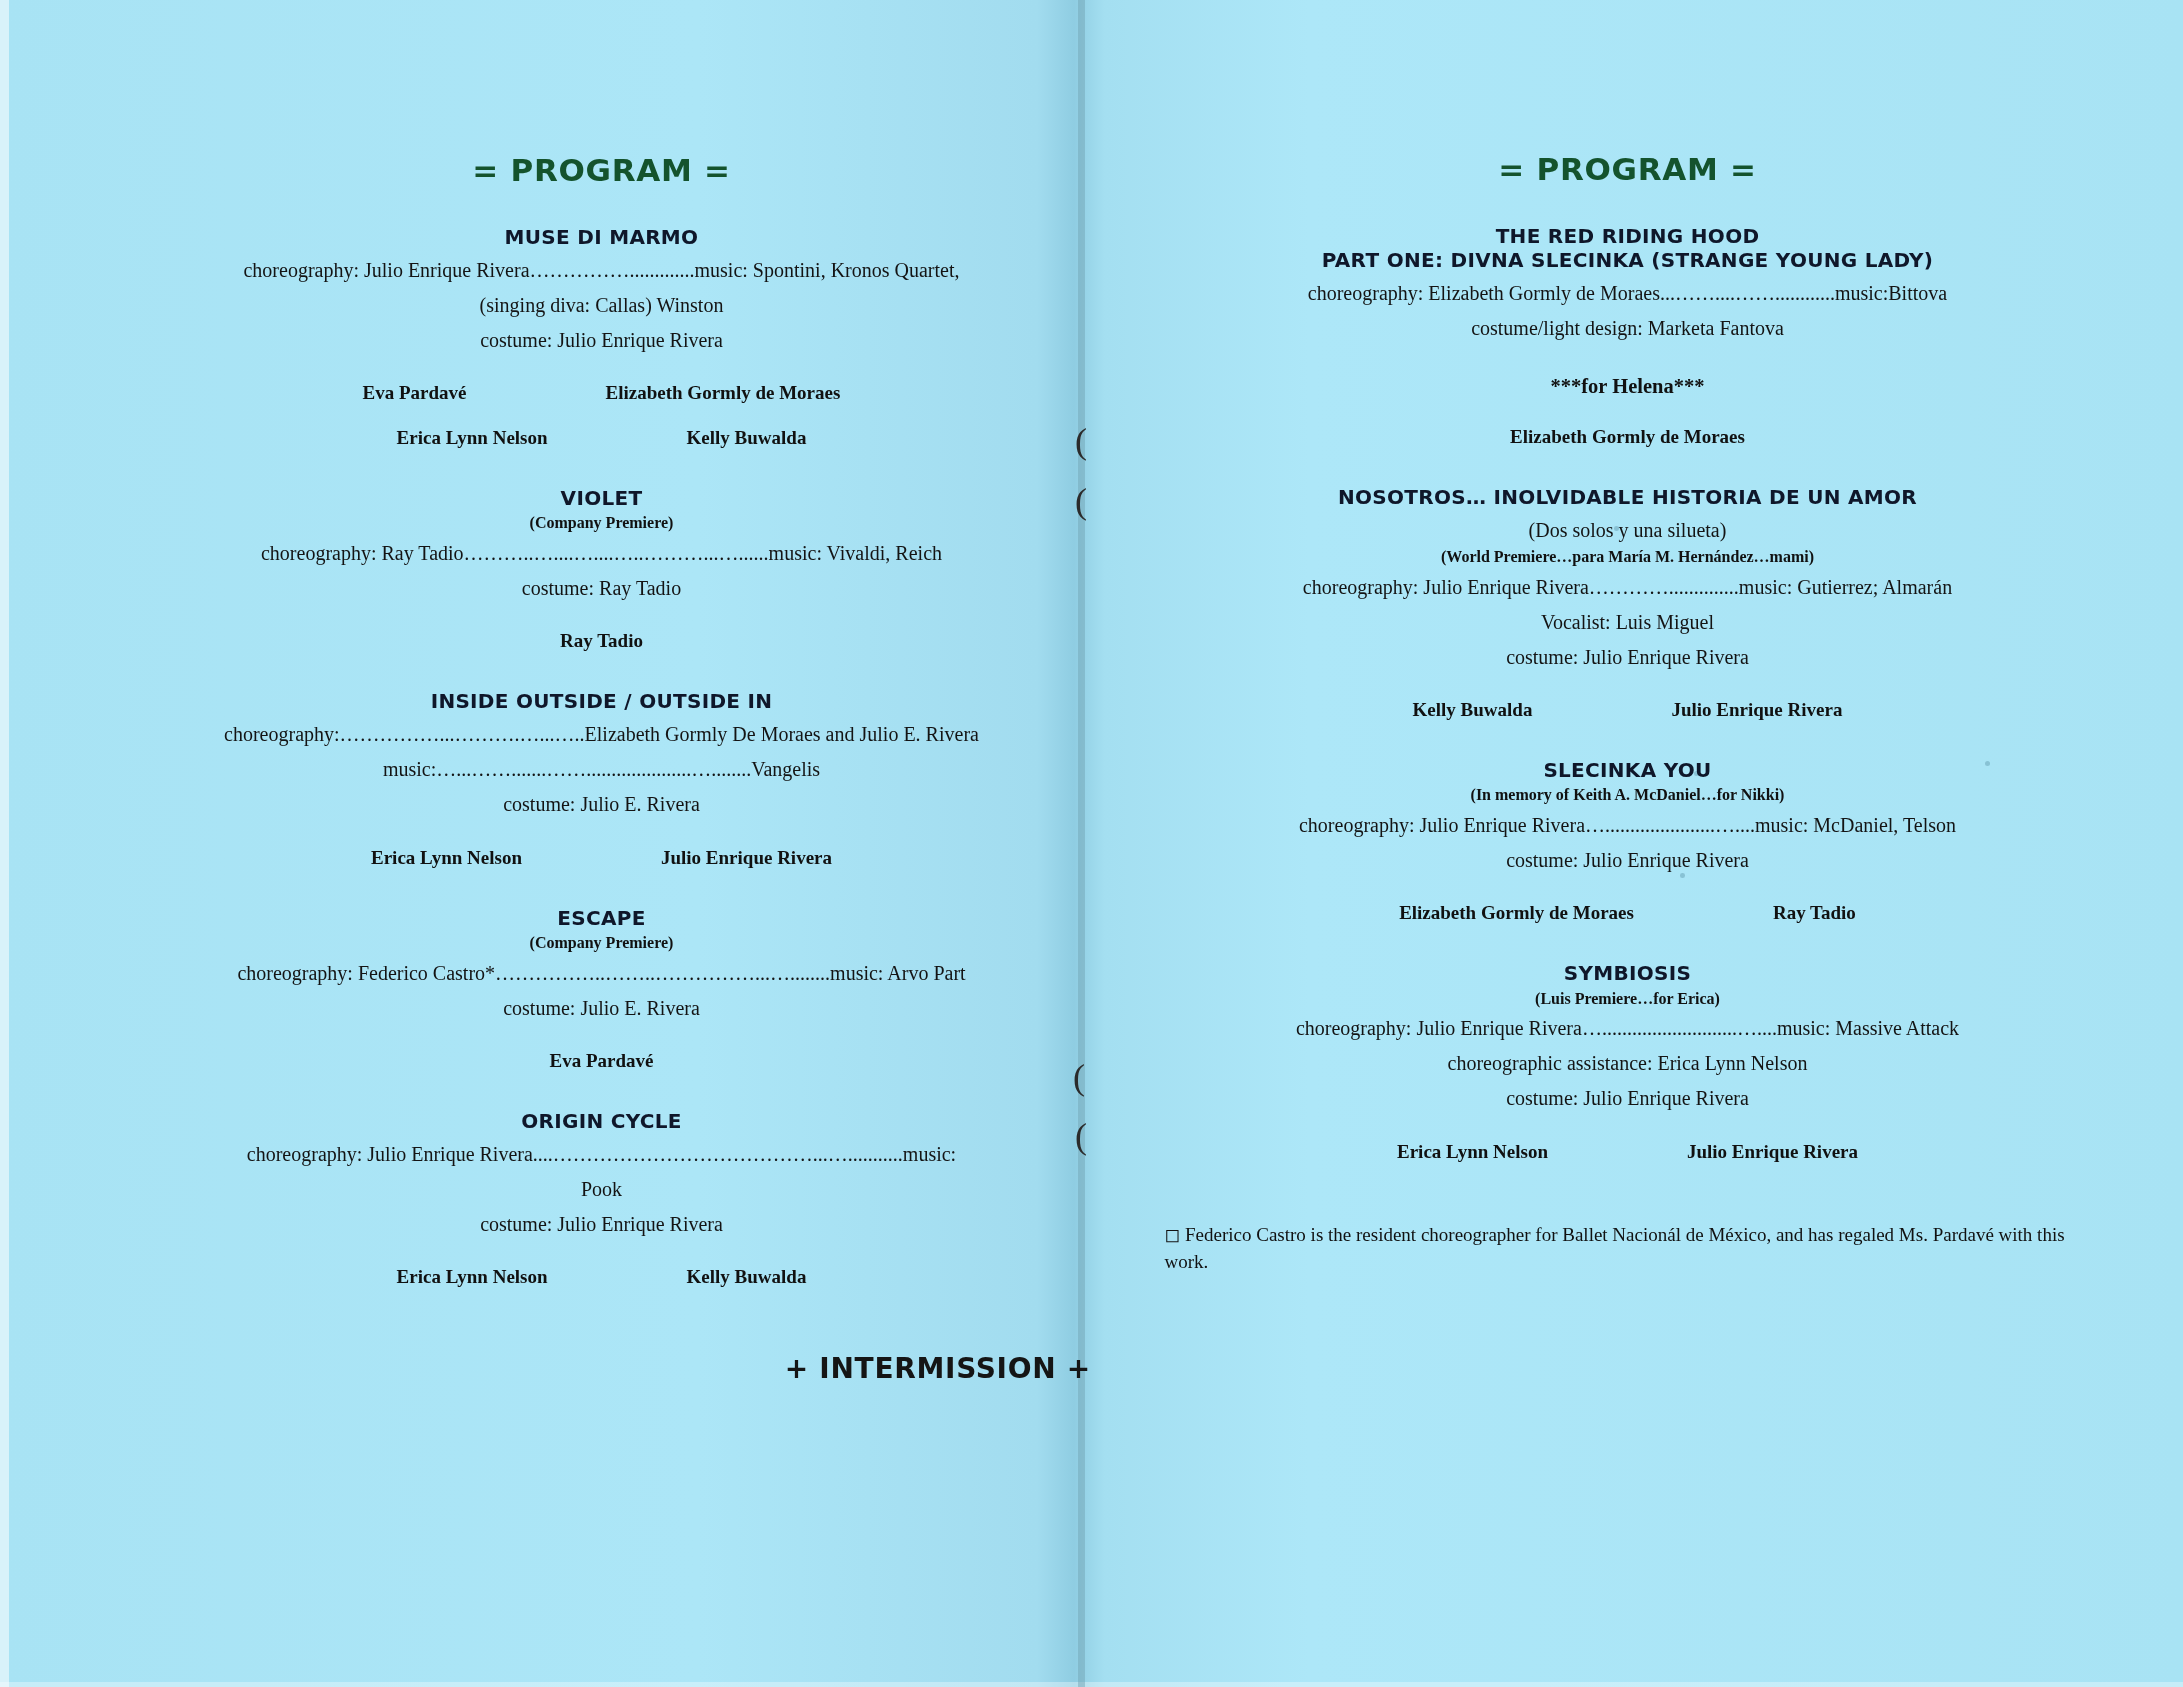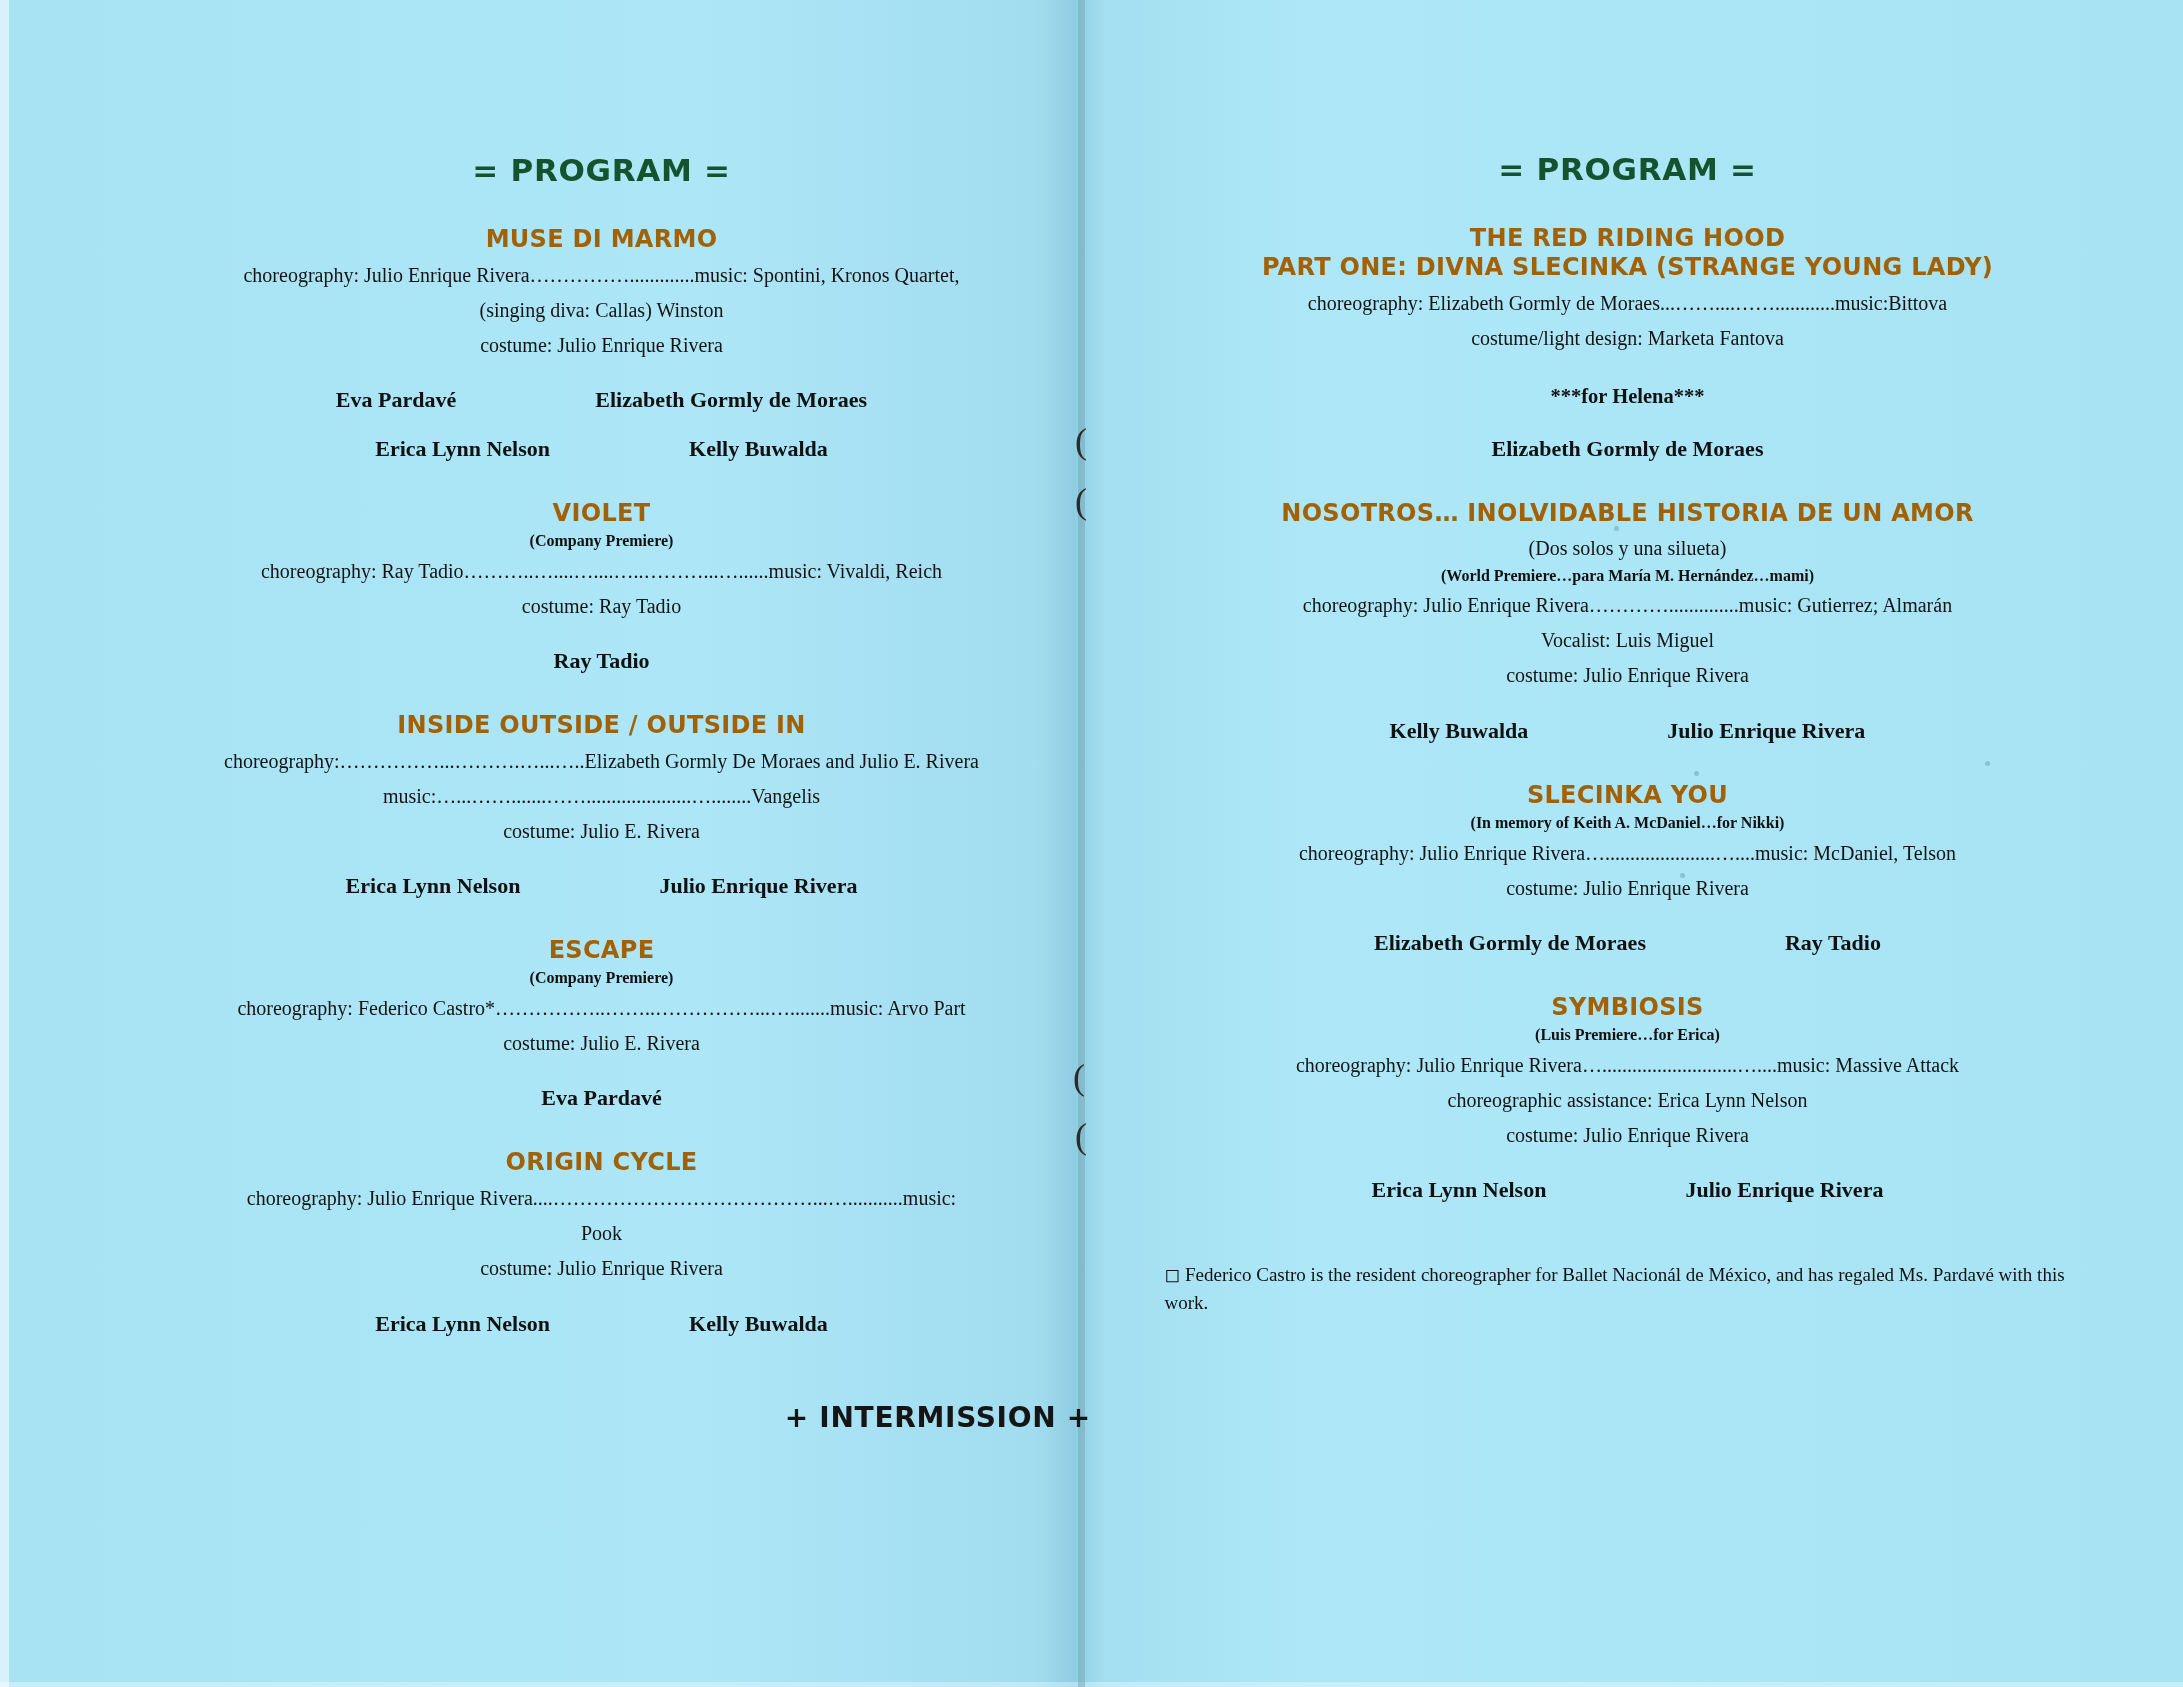--- a/index.html
+++ b/index.html
@@ -87,44 +87,44 @@
   .left .prog-title { margin-top: 152px; }
   .right .prog-title { margin-top: 151px; }
 
   .piece {
     margin-top: 37px;
     text-align: center;
   }
   .piece-title {
     font-family: "DejaVu Sans", sans-serif;
     font-weight: bold;
-    font-size: 24px;
+    font-size: 20px;
     letter-spacing: 0.3px;
-    color: #a16207;
+    color: #0f172a;
     line-height: 1.22;
   }
   .piece-sub {
     font-family: "Liberation Serif", serif;
     font-weight: bold;
     font-size: 16px;
     margin-top: 4px;
     color: #111;
   }
   .credit {
     font-family: "Liberation Serif", serif;
     font-size: 20px;
     line-height: 1.42;
     margin-top: 6.6px;
     color: #141414;
   }
   .cast {
     margin-top: 28px;
     font-family: "Liberation Serif", serif;
     font-weight: bold;
-    font-size: 22px;
+    font-size: 19px;
     display: flex;
     justify-content: center;
     gap: 79px;
   }
   .cast.wide { gap: 139px; }
   .cast-row2 { margin-top: 22.5px; }
   .dedication {
     margin-top: 32px;
     font-family: "Liberation Serif", serif;
     font-weight: bold;

